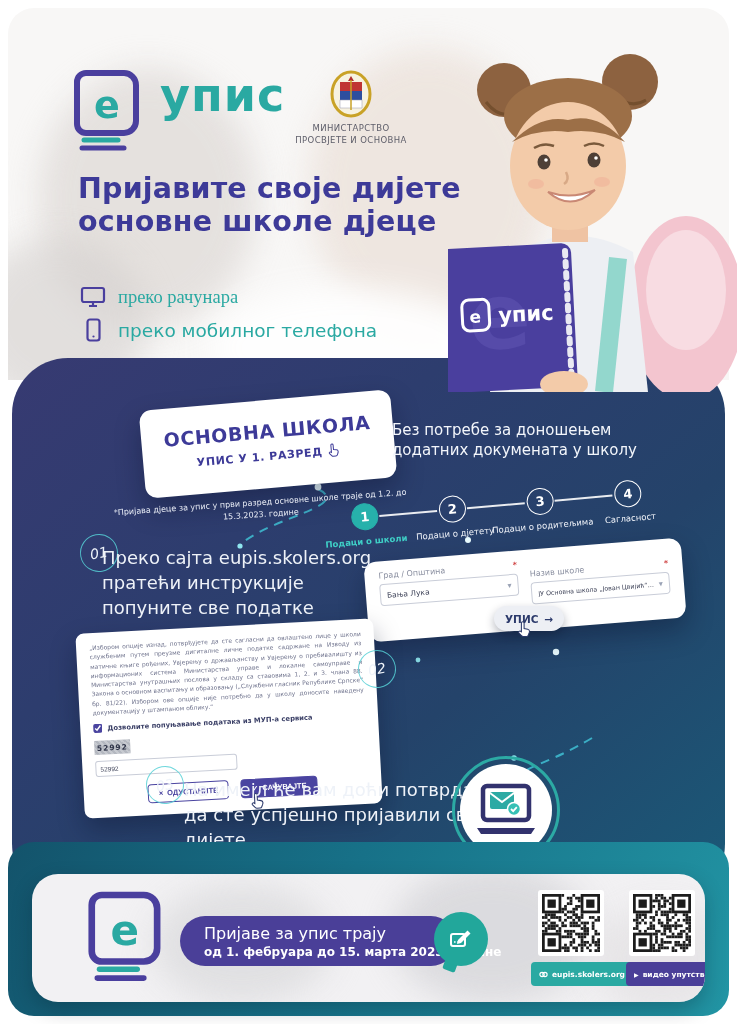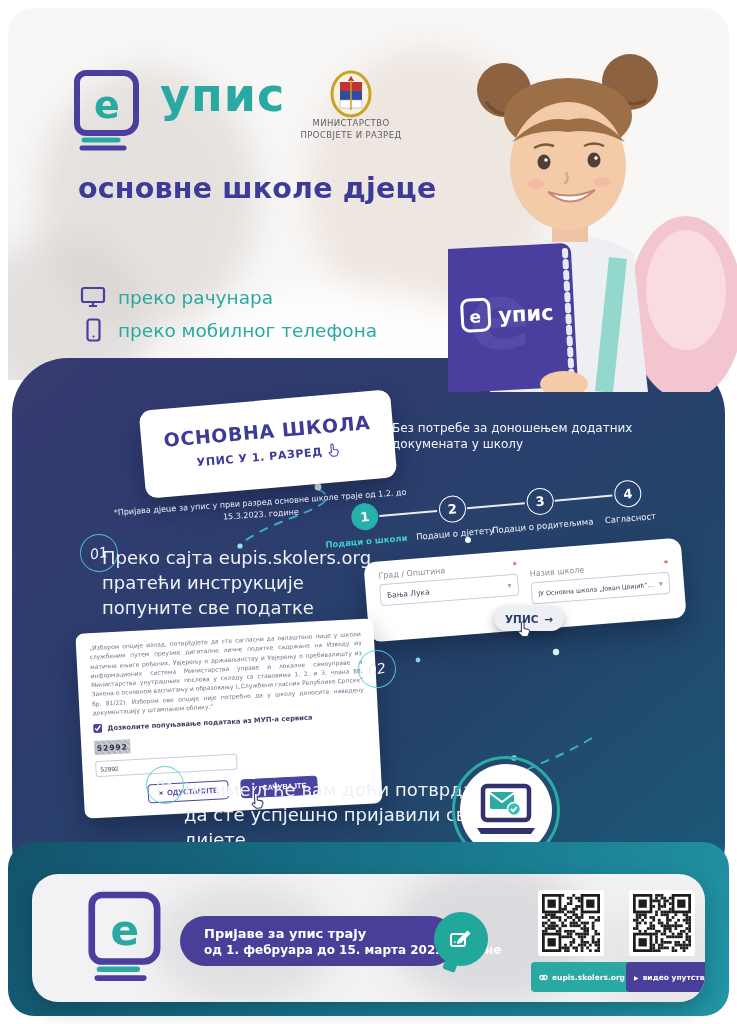--- a/index.html
+++ b/index.html
@@ -16,21 +16,21 @@
   .bullet{display:flex;align-items:center;gap:12px;}
   .bullet .blabel{font-size:18.5px;color:#2aa9a2;font-weight:500;}
   
   #navy{left:12px;top:358px;width:713px;height:550px;border-radius:56px 56px 64px 64px;
     background:linear-gradient(140deg,#373a72 0%,#2d3d6e 32%,#24436a 62%,#1a5a78 100%);}
   .whitecard{background:#fff;border-radius:12px;box-shadow:0 12px 26px rgba(10,15,40,.35);}
   #school-card{left:142px;top:400px;width:252px;height:88px;transform:rotate(-5deg);text-align:center;cursor:pointer;}
   #school-card .t1{margin-top:20px;font-size:19px;font-weight:bold;color:#3d3a98;letter-spacing:.6px;}
   #school-card .t2{margin-top:6px;font-size:11px;font-weight:bold;color:#3d3a98;letter-spacing:.6px;display:inline-flex;align-items:center;gap:4px;}
   #footnote{left:103px;top:497px;width:315px;transform:rotate(-4deg);font-size:8px;color:#e9edf6;text-align:center;line-height:1.5;}
-  #no-docs{left:392px;top:420px;width:280px;font-size:12px;color:#f3f6fb;line-height:1.35;}
+  #no-docs{left:392px;top:420px;width:280px;font-size:15px;color:#f3f6fb;line-height:1.35;}
   
   #stepper{left:352px;top:490px;width:330px;height:56px;transform:rotate(-5deg);}
   .pcirc{position:absolute;top:0;width:27px;height:27px;border-radius:50%;display:flex;align-items:center;justify-content:center;
     font-size:13px;font-weight:bold;color:#fff;border:1.5px solid #fff;box-sizing:border-box;background:transparent;}
   .pcirc.active{background:#27b1ab;border-color:#27b1ab;}
   .plab{position:absolute;top:33px;width:104px;text-align:center;font-size:8.5px;color:#f0f3f9;font-weight:500;}
   .plab.active{color:#3fd0c7;font-weight:bold;}
   .pline{position:absolute;top:13px;height:1.5px;background:#fff;opacity:.9;}
   
   #mini-form{left:366px;top:550px;width:318px;height:80px;transform:rotate(-4.5deg);display:flex;gap:12px;padding:10px 14px;box-sizing:border-box;}
@@ -66,27 +66,27 @@
   
   #laptop-badge{left:452px;top:756px;width:108px;height:108px;border-radius:50%;border:3px solid #2caaa4;padding:5px;box-sizing:border-box;}
   #laptop-badge .inner{width:100%;height:100%;border-radius:50%;background:#fff;display:flex;align-items:center;justify-content:center;}
   
   #teal-band{left:8px;top:842px;width:721px;height:174px;border-radius:26px;
     background:linear-gradient(115deg,#13536b 0%,#177188 45%,#2295a4 100%);}
   #footer-card{left:32px;top:874px;width:673px;height:128px;border-radius:26px;background:#f2f1f3;overflow:hidden;
     box-shadow:0 8px 20px rgba(0,20,30,.25);}
   #pill{position:absolute;left:148px;top:42px;width:276px;height:50px;border-radius:25px;background:#4a3f98;color:#fff;
     display:flex;flex-direction:column;justify-content:center;padding-left:24px;box-sizing:border-box;}
-  #pill .l1{font-size:13px;font-weight:700;}
+  #pill .l1{font-size:16px;font-weight:400;}
   #pill .l2{font-size:12px;font-weight:600;margin-top:2px;white-space:nowrap;}
   #pencil-circle{position:absolute;left:402px;top:38px;width:54px;height:54px;border-radius:50%;background:#22a79b;
     display:flex;align-items:center;justify-content:center;}
   #pencil-tail{position:absolute;left:412px;top:84px;width:13px;height:13px;background:#22a79b;transform:rotate(20deg);border-radius:2px;}
   .qrbox{position:absolute;top:16px;width:66px;height:66px;background:#fff;padding:4px;box-sizing:border-box;border-radius:3px;}
-  .qrlab{position:absolute;top:88px;height:30px;border-radius:4px;display:inline-flex;align-items:center;gap:4px;padding:0 8px;
+  .qrlab{position:absolute;top:88px;height:24px;border-radius:4px;display:inline-flex;align-items:center;gap:4px;padding:0 8px;
     color:#fff;font-size:7.5px;font-weight:bold;white-space:nowrap;}
   .qrlab.teal{background:#2aa9a2;}
   .qrlab.purp{background:#4a3f98;}
   
   #dashes{left:0;top:0;width:737px;height:1024px;pointer-events:none;}
 </style>
 </head>
 <body>
 
 <div id="poster">
@@ -109,31 +109,32 @@
 
     <div id="ministry" class="abs" style="left:278px;top:62px;">
       <svg width="42" height="48" viewBox="0 0 42 48" style="display:block;margin:0 auto;">
         <ellipse cx="21" cy="24" rx="19" ry="22" fill="#f7f2e0" stroke="#c9a227" stroke-width="3"></ellipse>
         <path d="M21 6 l3 5 h-6 z" fill="#b03030"></path>
         <rect x="10" y="12" width="22" height="9" fill="#c03434"></rect>
         <rect x="10" y="21" width="22" height="9" fill="#2d4e9e"></rect>
         <rect x="10" y="30" width="22" height="8" fill="#ffffff" stroke="#99a" stroke-width=".5"></rect>
         <path d="M21 10 v30" stroke="#c9a227" stroke-width="1.5"></path>
       </svg>
-      <div class="mtxt" style="">
+      <div class="mtxt" style="margin-top:5px;">
         <div>МИНИСТАРСТВО</div>
-        <div>ПРОСВЈЕТЕ И РАЗРЕД</div>
+        <div>ПРОСВЈЕТЕ И ОСНОВНА</div>
       </div>
     </div>
 
     <div id="headline" class="abs" style="left:70px;top:164px;">
+      <div>Пријавите своје дијете</div>
       <div>основне школе дјеце</div>
     </div>
 
-    <div class="abs bullet" style="left:72px;top:278px;">
+    <div class="abs bullet" style="left:72px;top:278px;font-family:Liberation Serif, serif;">
       <svg width="26" height="22" viewBox="0 0 26 22">
         <rect x="2" y="2" width="22" height="14" rx="2" fill="none" stroke="#4a3f9e" stroke-width="2.2"></rect>
         <path d="M9 20 h8 M13 16 v4" stroke="#4a3f9e" stroke-width="2.2"></path>
       </svg>
       <span class="blabel">преко рачунара</span>
     </div>
     <div class="abs bullet" style="left:74px;top:310px;">
       <svg width="15" height="24" viewBox="0 0 15 24" style="margin-left:4px;margin-right:5px;">
         <rect x="1.5" y="1.5" width="12" height="21" rx="2.5" fill="none" stroke="#4a3f9e" stroke-width="2.2"></rect>
         <circle cx="7.5" cy="18.5" r="1.1" fill="#4a3f9e"></circle>

